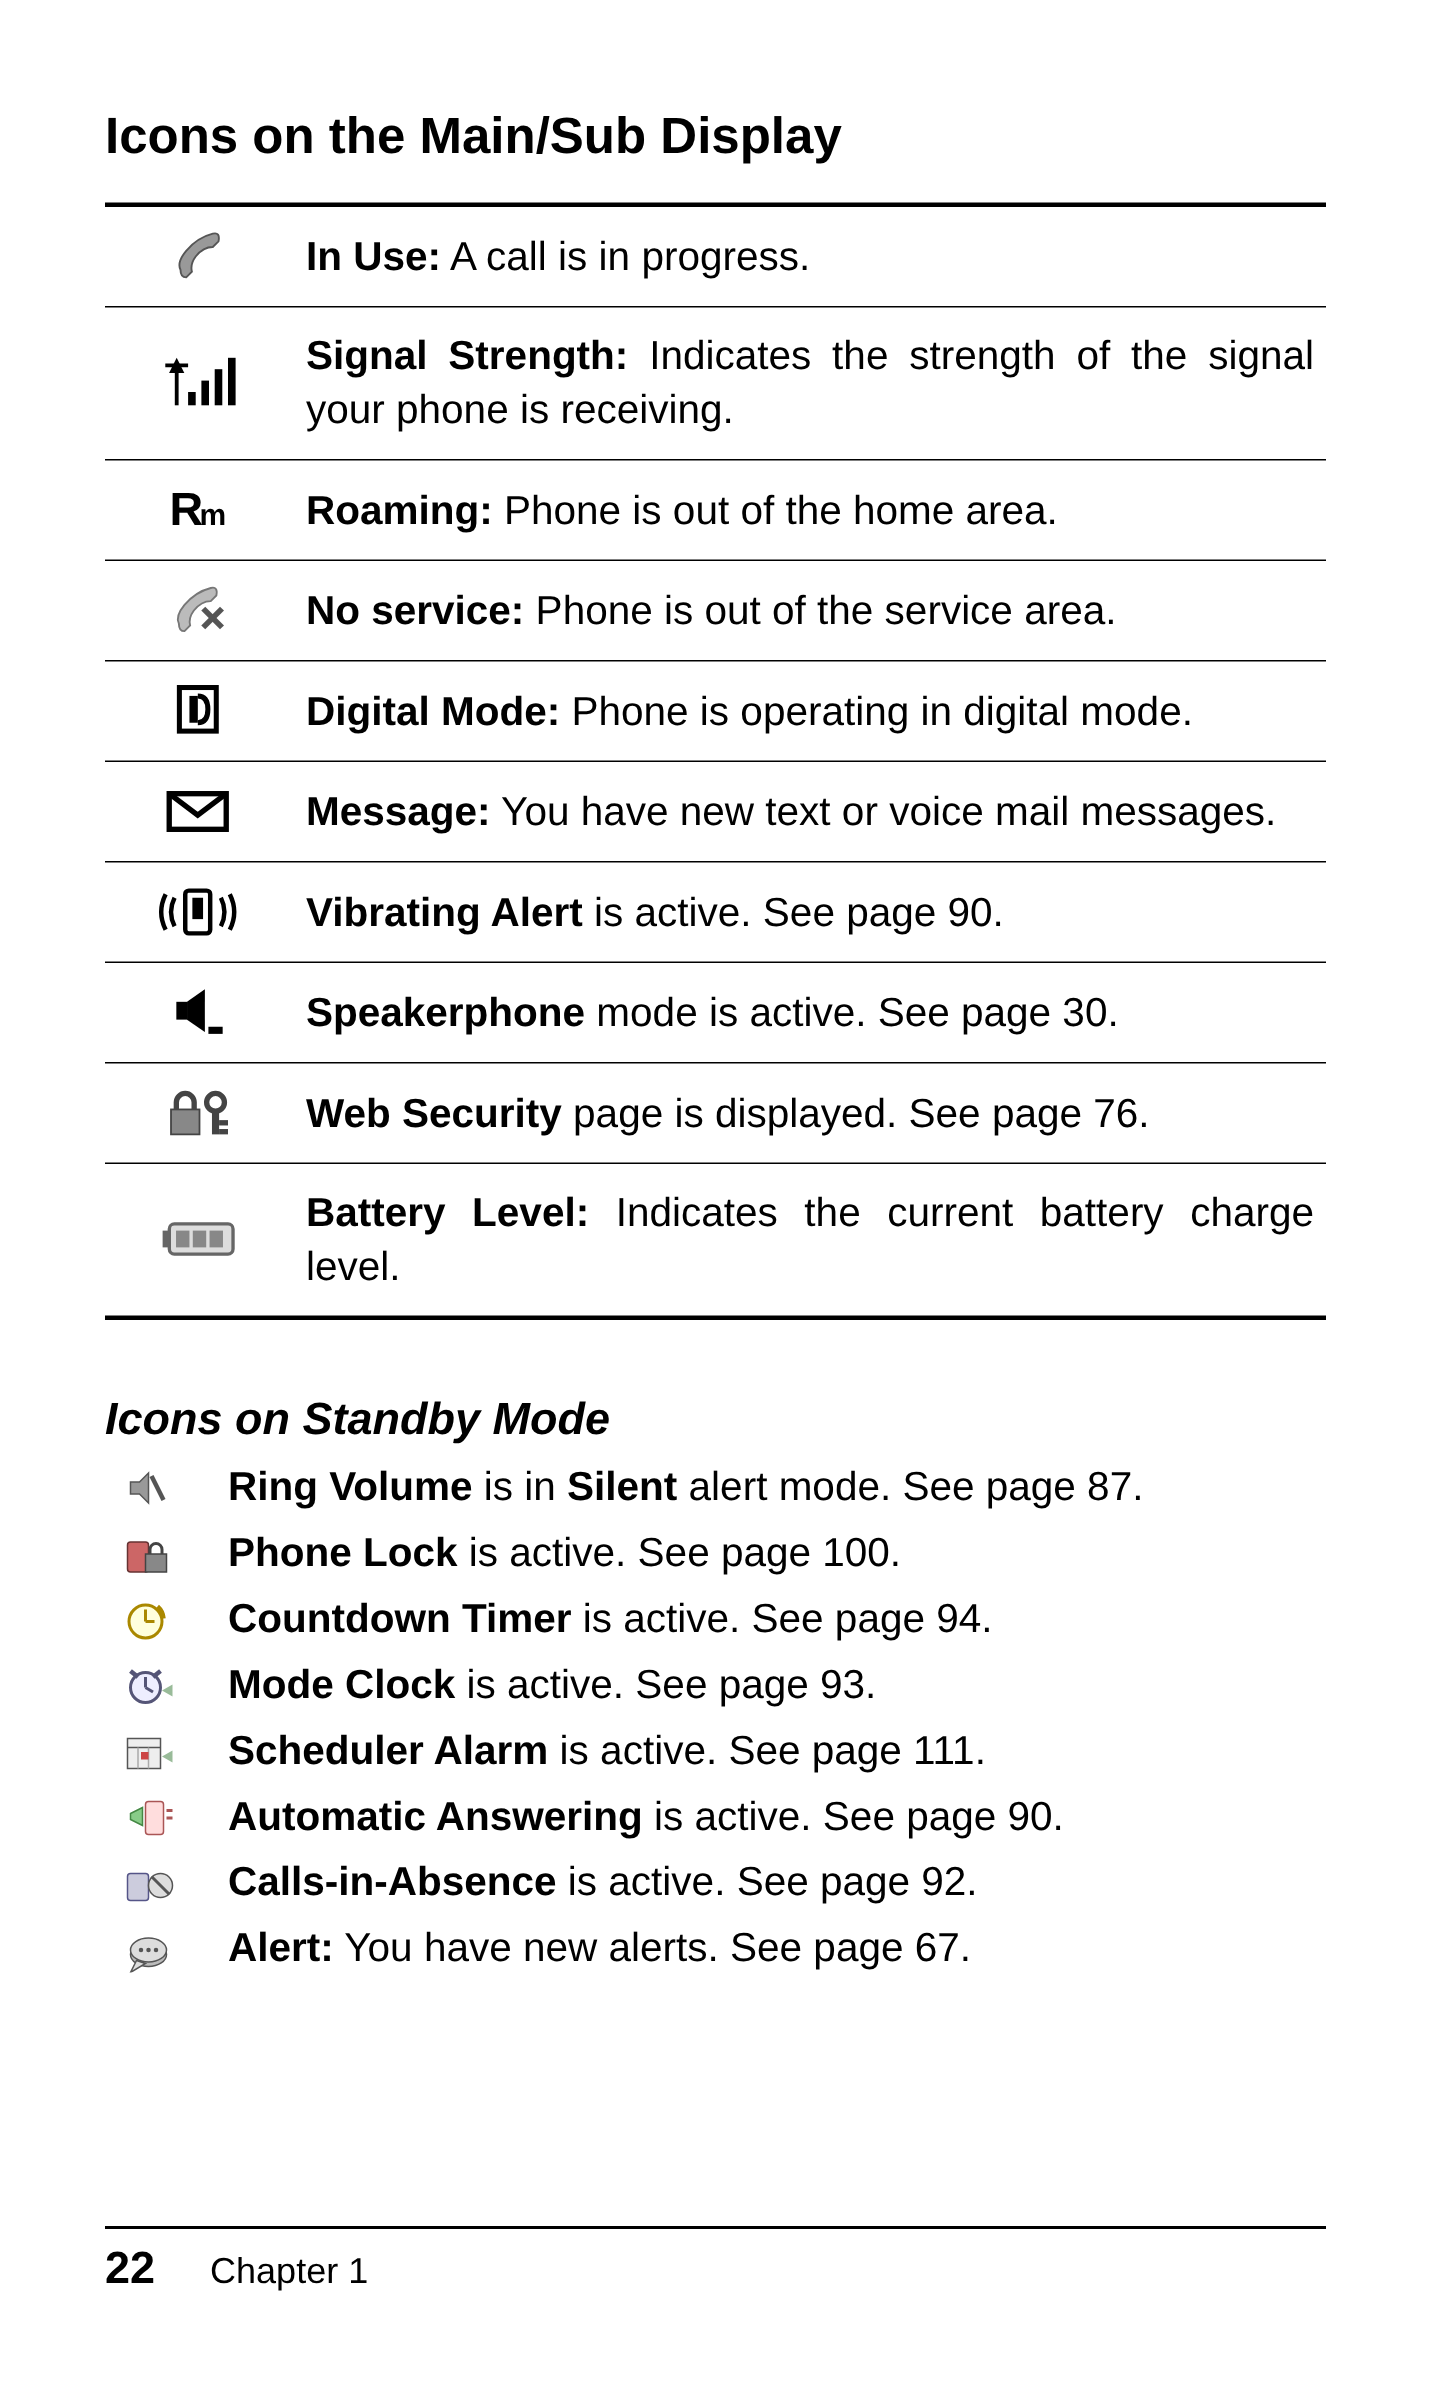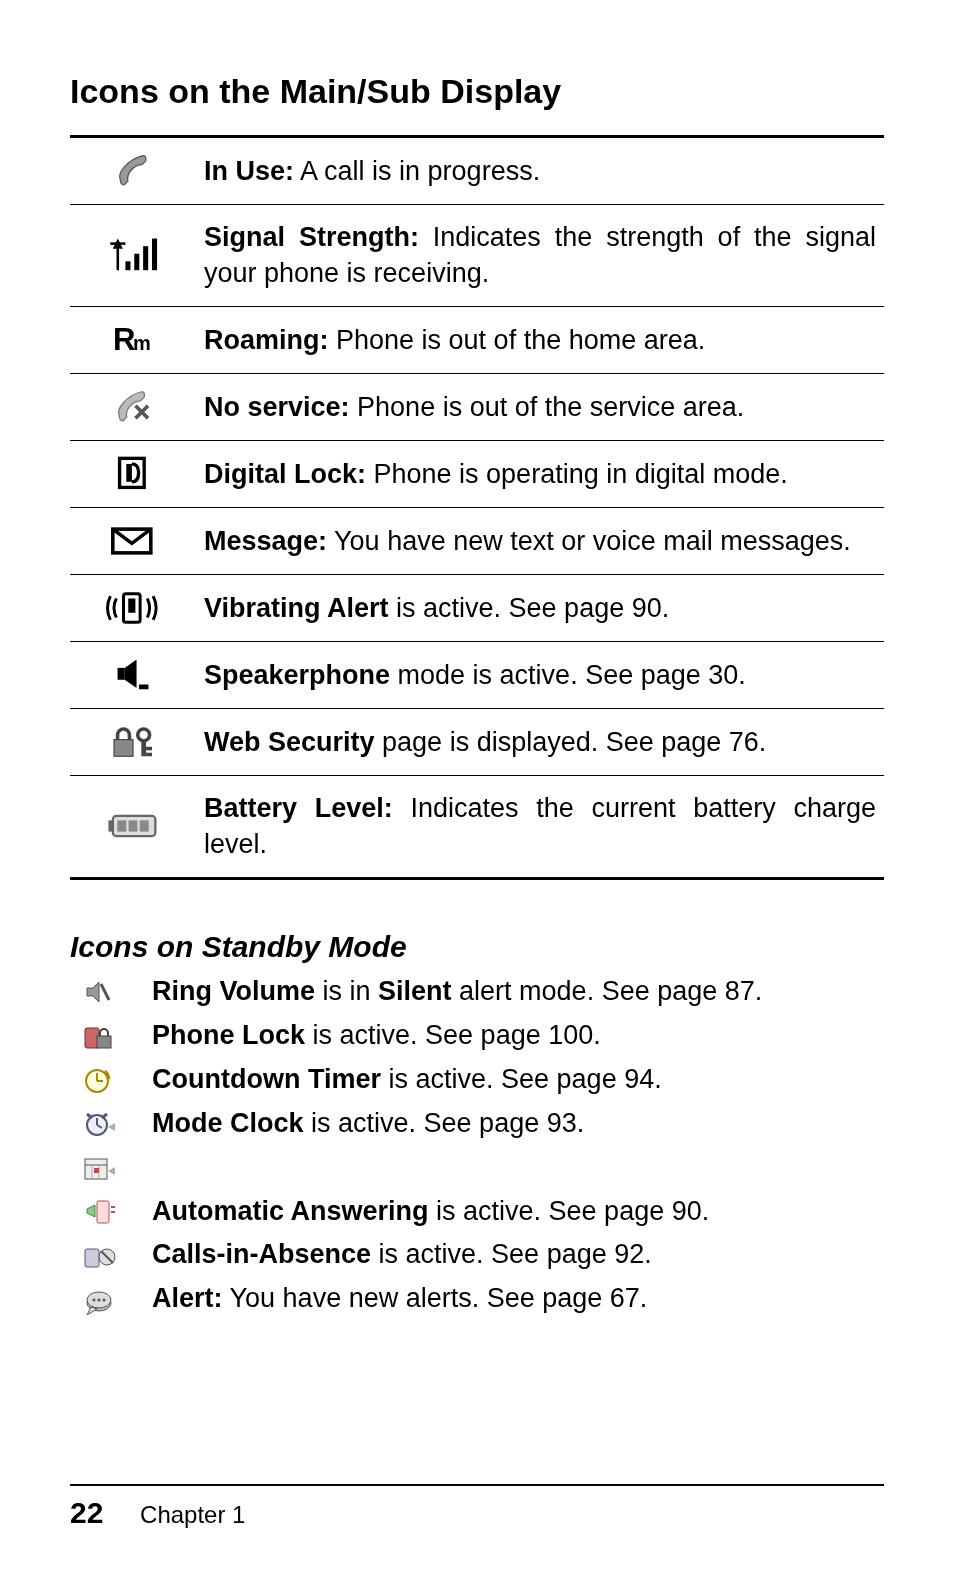--- a/index.html
+++ b/index.html
@@ -250,21 +250,21 @@
         <tr>
           <td class="icon-cell"><svg class="icon-svg" width="40" height="38" viewBox="0 0 32 30">
               <use href="#ic-noservice"></use>
             </svg></td>
           <td class="desc-cell"><span class="b">No service:</span><span> Phone is out of the service area.</span></td>
         </tr>
         <tr>
           <td class="icon-cell"><svg class="icon-svg" width="40" height="38" viewBox="0 0 30 34">
               <use href="#ic-digital"></use>
             </svg></td>
-          <td class="desc-cell"><span class="b">Digital Lock:</span><span> Phone is operating in digital mode.</span></td>
+          <td class="desc-cell"><span class="b">Digital Mode:</span><span> Phone is operating in digital mode.</span></td>
         </tr>
         <tr>
           <td class="icon-cell"><svg class="icon-svg" width="46" height="38" viewBox="0 0 38 32">
               <use href="#ic-message"></use>
             </svg></td>
           <td class="desc-cell"><span class="b">Message:</span><span> You have new text or voice mail messages.</span></td>
         </tr>
         <tr>
           <td class="icon-cell"><svg class="icon-svg" width="58" height="38" viewBox="0 0 46 32">
               <use href="#ic-vibrate"></use>
@@ -316,20 +316,21 @@
       <li>
         <span class="standby-icon"><svg class="icon-svg" width="34" height="30" viewBox="0 0 34 30">
             <use href="#ic-alarm"></use>
           </svg></span>
         <span><span class="b">Mode Clock</span><span> is active. See page 93.</span></span>
       </li>
       <li>
         <span class="standby-icon"><svg class="icon-svg" width="34" height="30" viewBox="0 0 34 30">
             <use href="#ic-scheduler"></use>
           </svg></span>
+        <span><span class="b">Scheduler Alarm</span><span> is active. See page 111.</span></span>
       </li>
       <li>
         <span class="standby-icon"><svg class="icon-svg" width="34" height="30" viewBox="0 0 34 30">
             <use href="#ic-autoans"></use>
           </svg></span>
         <span><span class="b">Automatic Answering</span><span> is active. See page 90.</span></span>
       </li>
       <li>
         <span class="standby-icon"><svg class="icon-svg" width="34" height="30" viewBox="0 0 34 30">
             <use href="#ic-absence"></use>

